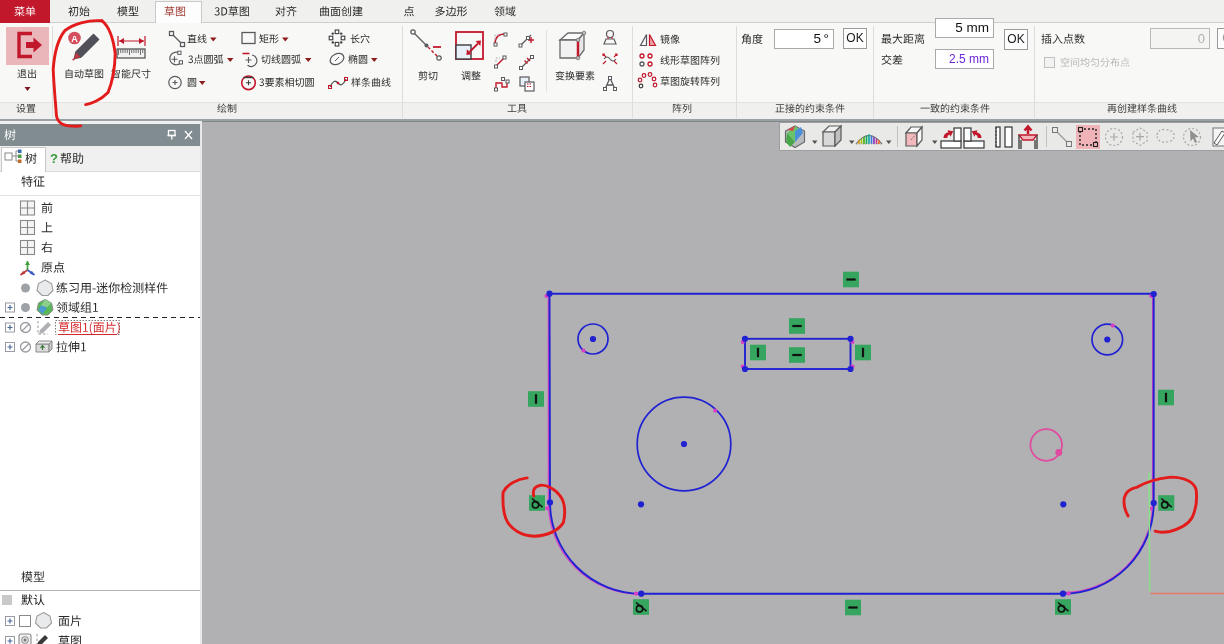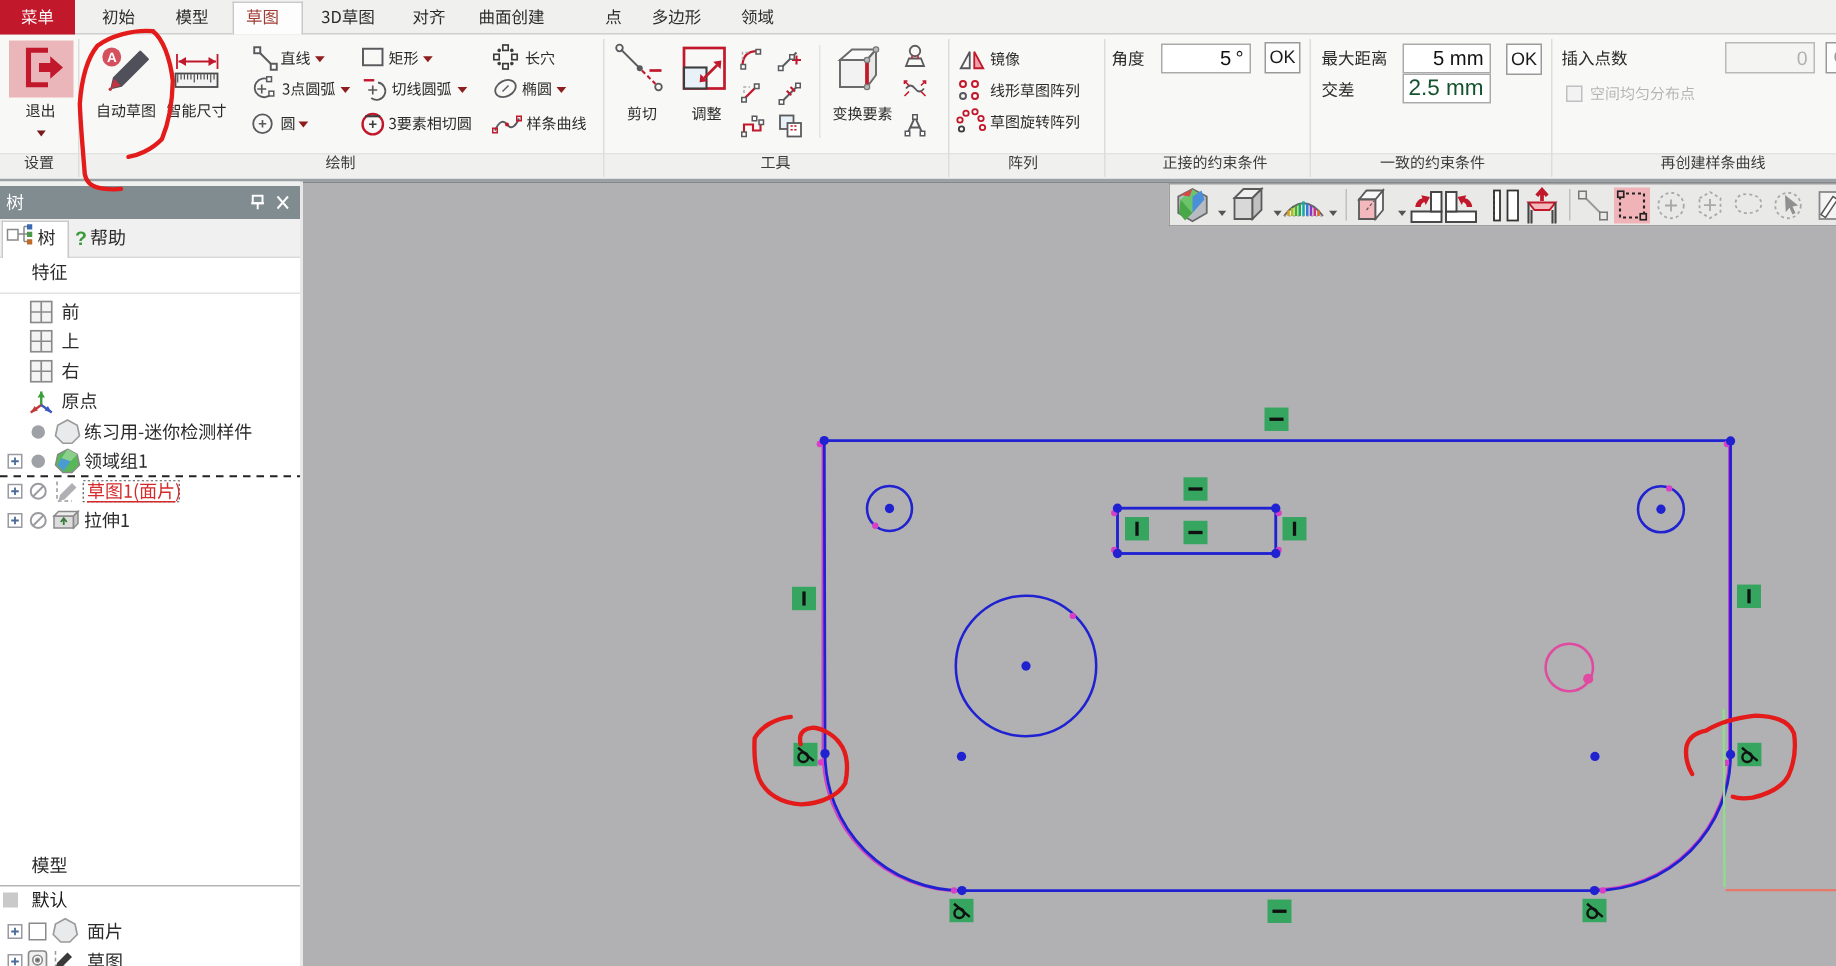--- a/index.html
+++ b/index.html
@@ -21,23 +21,23 @@
 <div style="position:absolute;left:0px;top:146px;width:200px;height:26px;background:#eff0ef"></div>
 <div style="position:absolute;left:0px;top:172px;width:200px;height:472px;background:#ffffff"></div>
 <div style="position:absolute;left:200px;top:121px;width:2px;height:523px;background:#e8e8e8"></div>
 <div style="position:absolute;left:0px;top:171px;width:200px;height:1px;background:#d9d9d9"></div>
 <div style="position:absolute;left:1px;top:147px;width:45px;height:25px;background:#ffffff;border:1px solid #c9c9c9;border-bottom:none;box-sizing:border-box"></div>
 <div style="position:absolute;left:0px;top:195px;width:200px;height:1px;background:#e2e2e2"></div>
 <div style="position:absolute;left:0px;top:590px;width:200px;height:1px;background:#b5b5b5"></div>
 <div style="position:absolute;left:2px;top:595px;width:10px;height:10px;background:#c9c9c9"></div>
 <div style="position:absolute;left:774px;top:29px;width:60px;height:20px;background:#fff;border:1px solid #aaa;box-sizing:border-box;font-size:13.5px;color:#111;text-align:right;line-height:18.5px;padding-right:4px">5 °</div>
 <div style="position:absolute;left:843px;top:28px;width:24px;height:21px;background:#fdfdfd;border:1px solid #9a9a9a;box-sizing:border-box;font-size:12px;color:#1a1a1a;text-align:center;line-height:19px">OK</div>
-<div style="position:absolute;left:935px;top:29px;width:59px;height:20px;background:#fff;border:1px solid #aaa;box-sizing:border-box;font-size:13.5px;color:#111;text-align:right;line-height:18.5px;padding-right:4px">5 mm</div>
+<div style="position:absolute;left:935px;top:18px;width:59px;height:20px;background:#fff;border:1px solid #aaa;box-sizing:border-box;font-size:13.5px;color:#111;text-align:right;line-height:18.5px;padding-right:4px">5 mm</div>
 <div style="position:absolute;left:1004px;top:29px;width:24px;height:21px;background:#fdfdfd;border:1px solid #9a9a9a;box-sizing:border-box;font-size:12px;color:#1a1a1a;text-align:center;line-height:19px">OK</div>
-<div style="position:absolute;left:935px;top:49px;width:59px;height:20px;background:#fff;border:1px solid #aaa;box-sizing:border-box;font-size:15px;color:#14532d;text-align:right;line-height:18.5px;padding-right:4px">2.5 mm</div>
+<div style="position:absolute;left:935px;top:49px;width:59px;height:20px;background:#fff;border:1px solid #aaa;box-sizing:border-box;font-size:12px;color:#6d28d9;text-align:right;line-height:18.5px;padding-right:4px">2.5 mm</div>
 <div style="position:absolute;left:1150px;top:28px;width:60px;height:21px;background:#f4f4f3;border:1px solid #b9b9b9;box-sizing:border-box;font-size:13px;color:#b0b0b0;text-align:right;line-height:19px;padding-right:4px">0</div>
 <div style="position:absolute;left:1217px;top:28px;width:20px;height:21px;background:#fdfdfd;border:1px solid #9a9a9a;box-sizing:border-box;font-size:12px;color:#1a1a1a;text-align:center;line-height:19px;color:#9a9a9a">O</div>
 <div style="position:absolute;left:1044px;top:57px;width:11px;height:11px;background:#f2f2f2;border:1px solid #c0c0c0;box-sizing:border-box"></div>
 <div style="position:absolute;left:19px;top:615px;width:12px;height:12px;background:#fff;border:1px solid #8a8a8a;box-sizing:border-box"></div>
 <div style="position:absolute;left:6px;top:27px;width:43px;height:38px;background:#eab6ba"></div>
 <svg width="1224" height="644" style="position:absolute;left:0;top:0" fill="none">
     <defs>
       <path id="g83dc" d="M811 645C649 607 342 585 91 579C98 562 106 532 108 514C364 519 676 541 871 586ZM136 462C174 417 211 354 225 312L292 341C277 383 238 444 199 489ZM412 489C440 444 465 385 471 347L542 371C534 410 507 467 478 510ZM807 526C781 467 732 382 694 332L752 305C792 354 842 431 883 498ZM629 840V770H370V840H294V770H61V703H294V623H370V703H629V634H705V703H942V770H705V840ZM459 341V264H58V196H391C301 113 160 40 34 4C51 -11 74 -41 86 -61C217 -16 363 71 459 171V-80H537V173C629 72 775 -12 911 -55C922 -34 945 -5 962 11C830 44 689 113 601 196H946V264H537V341Z"></path>
       <path id="g5355" d="M221 437H459V329H221ZM536 437H785V329H536ZM221 603H459V497H221ZM536 603H785V497H536ZM709 836C686 785 645 715 609 667H366L407 687C387 729 340 791 299 836L236 806C272 764 311 707 333 667H148V265H459V170H54V100H459V-79H536V100H949V170H536V265H861V667H693C725 709 760 761 790 809Z"></path>
       <path id="g521d" d="M160 808C192 765 229 706 246 668L306 707C289 743 251 799 218 840ZM415 755V682H579C567 352 526 115 345 -23C362 -36 393 -66 404 -81C593 79 640 324 656 682H848C836 221 822 51 789 14C778 -1 766 -4 748 -4C724 -4 669 -3 608 2C621 -18 630 -50 631 -71C688 -74 744 -75 778 -72C812 -68 834 -58 856 -28C895 23 908 197 922 714C922 724 923 755 923 755ZM54 663V595H305C244 467 136 334 35 259C48 246 68 208 75 188C116 221 158 263 199 311V-79H276V322C315 274 360 215 381 184L427 244C414 259 380 297 346 335C375 361 410 395 443 428L391 470C373 442 339 402 310 372L276 407V409C326 480 370 558 400 636L357 666L343 663Z"></path>

